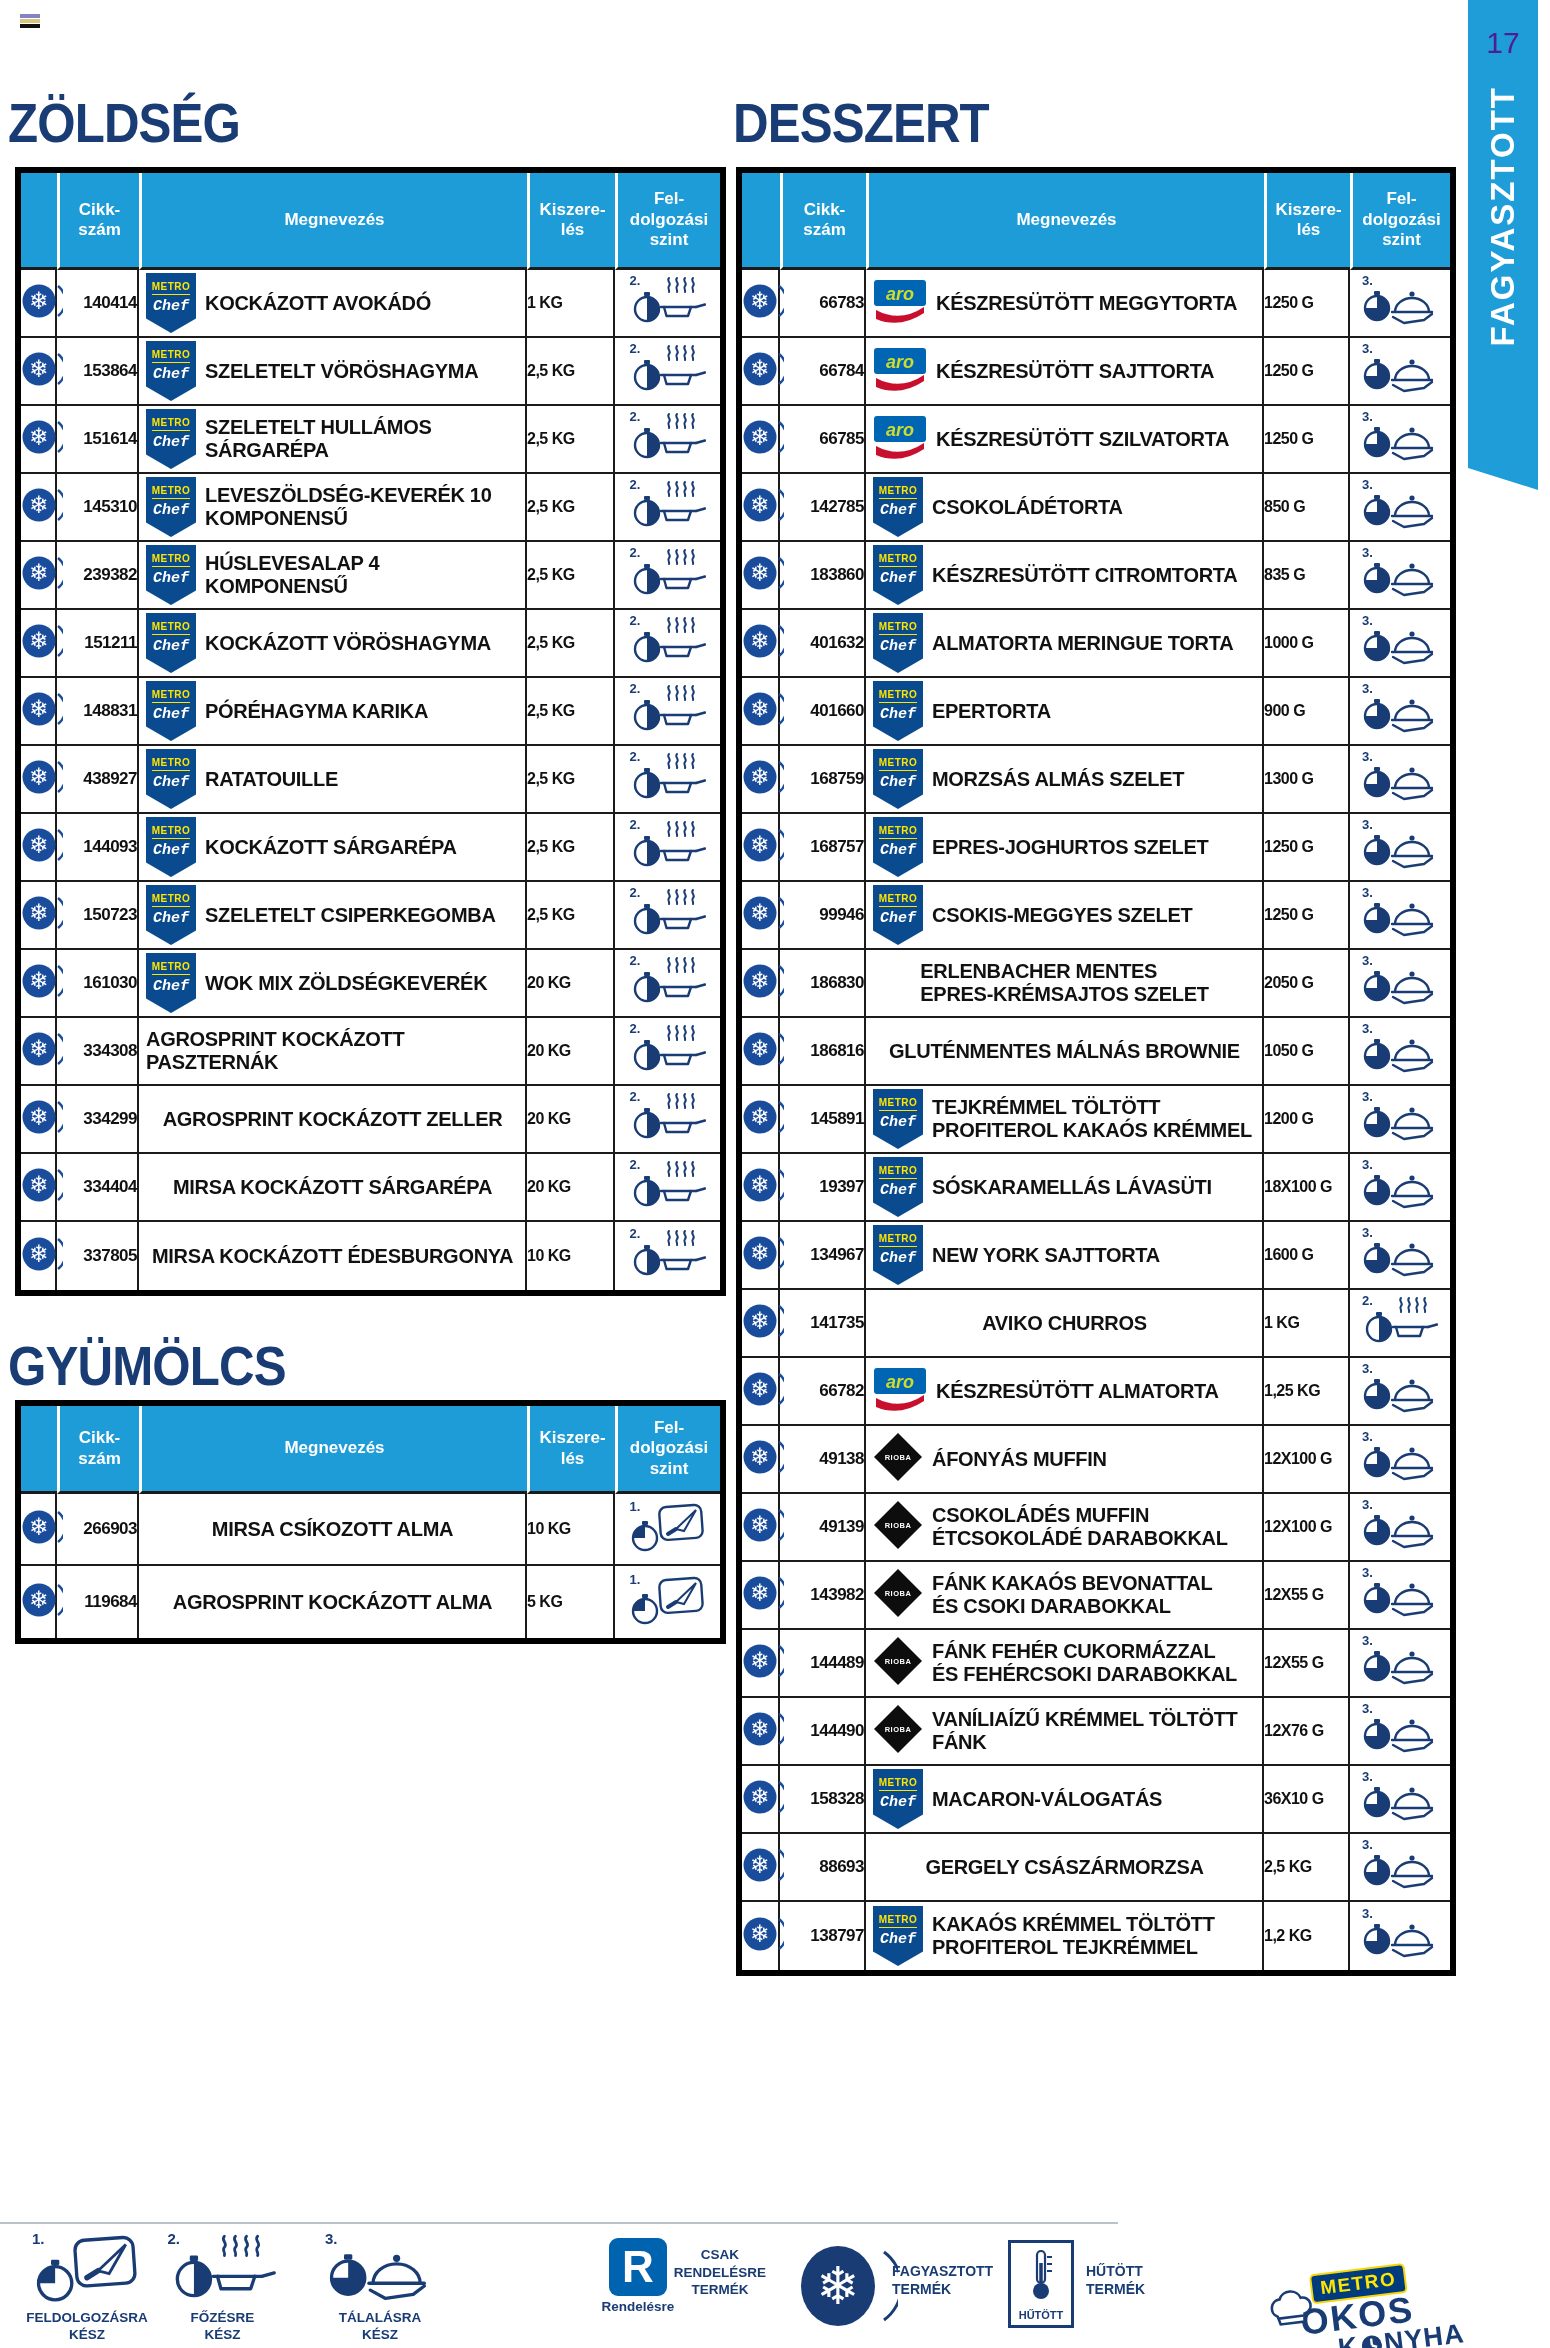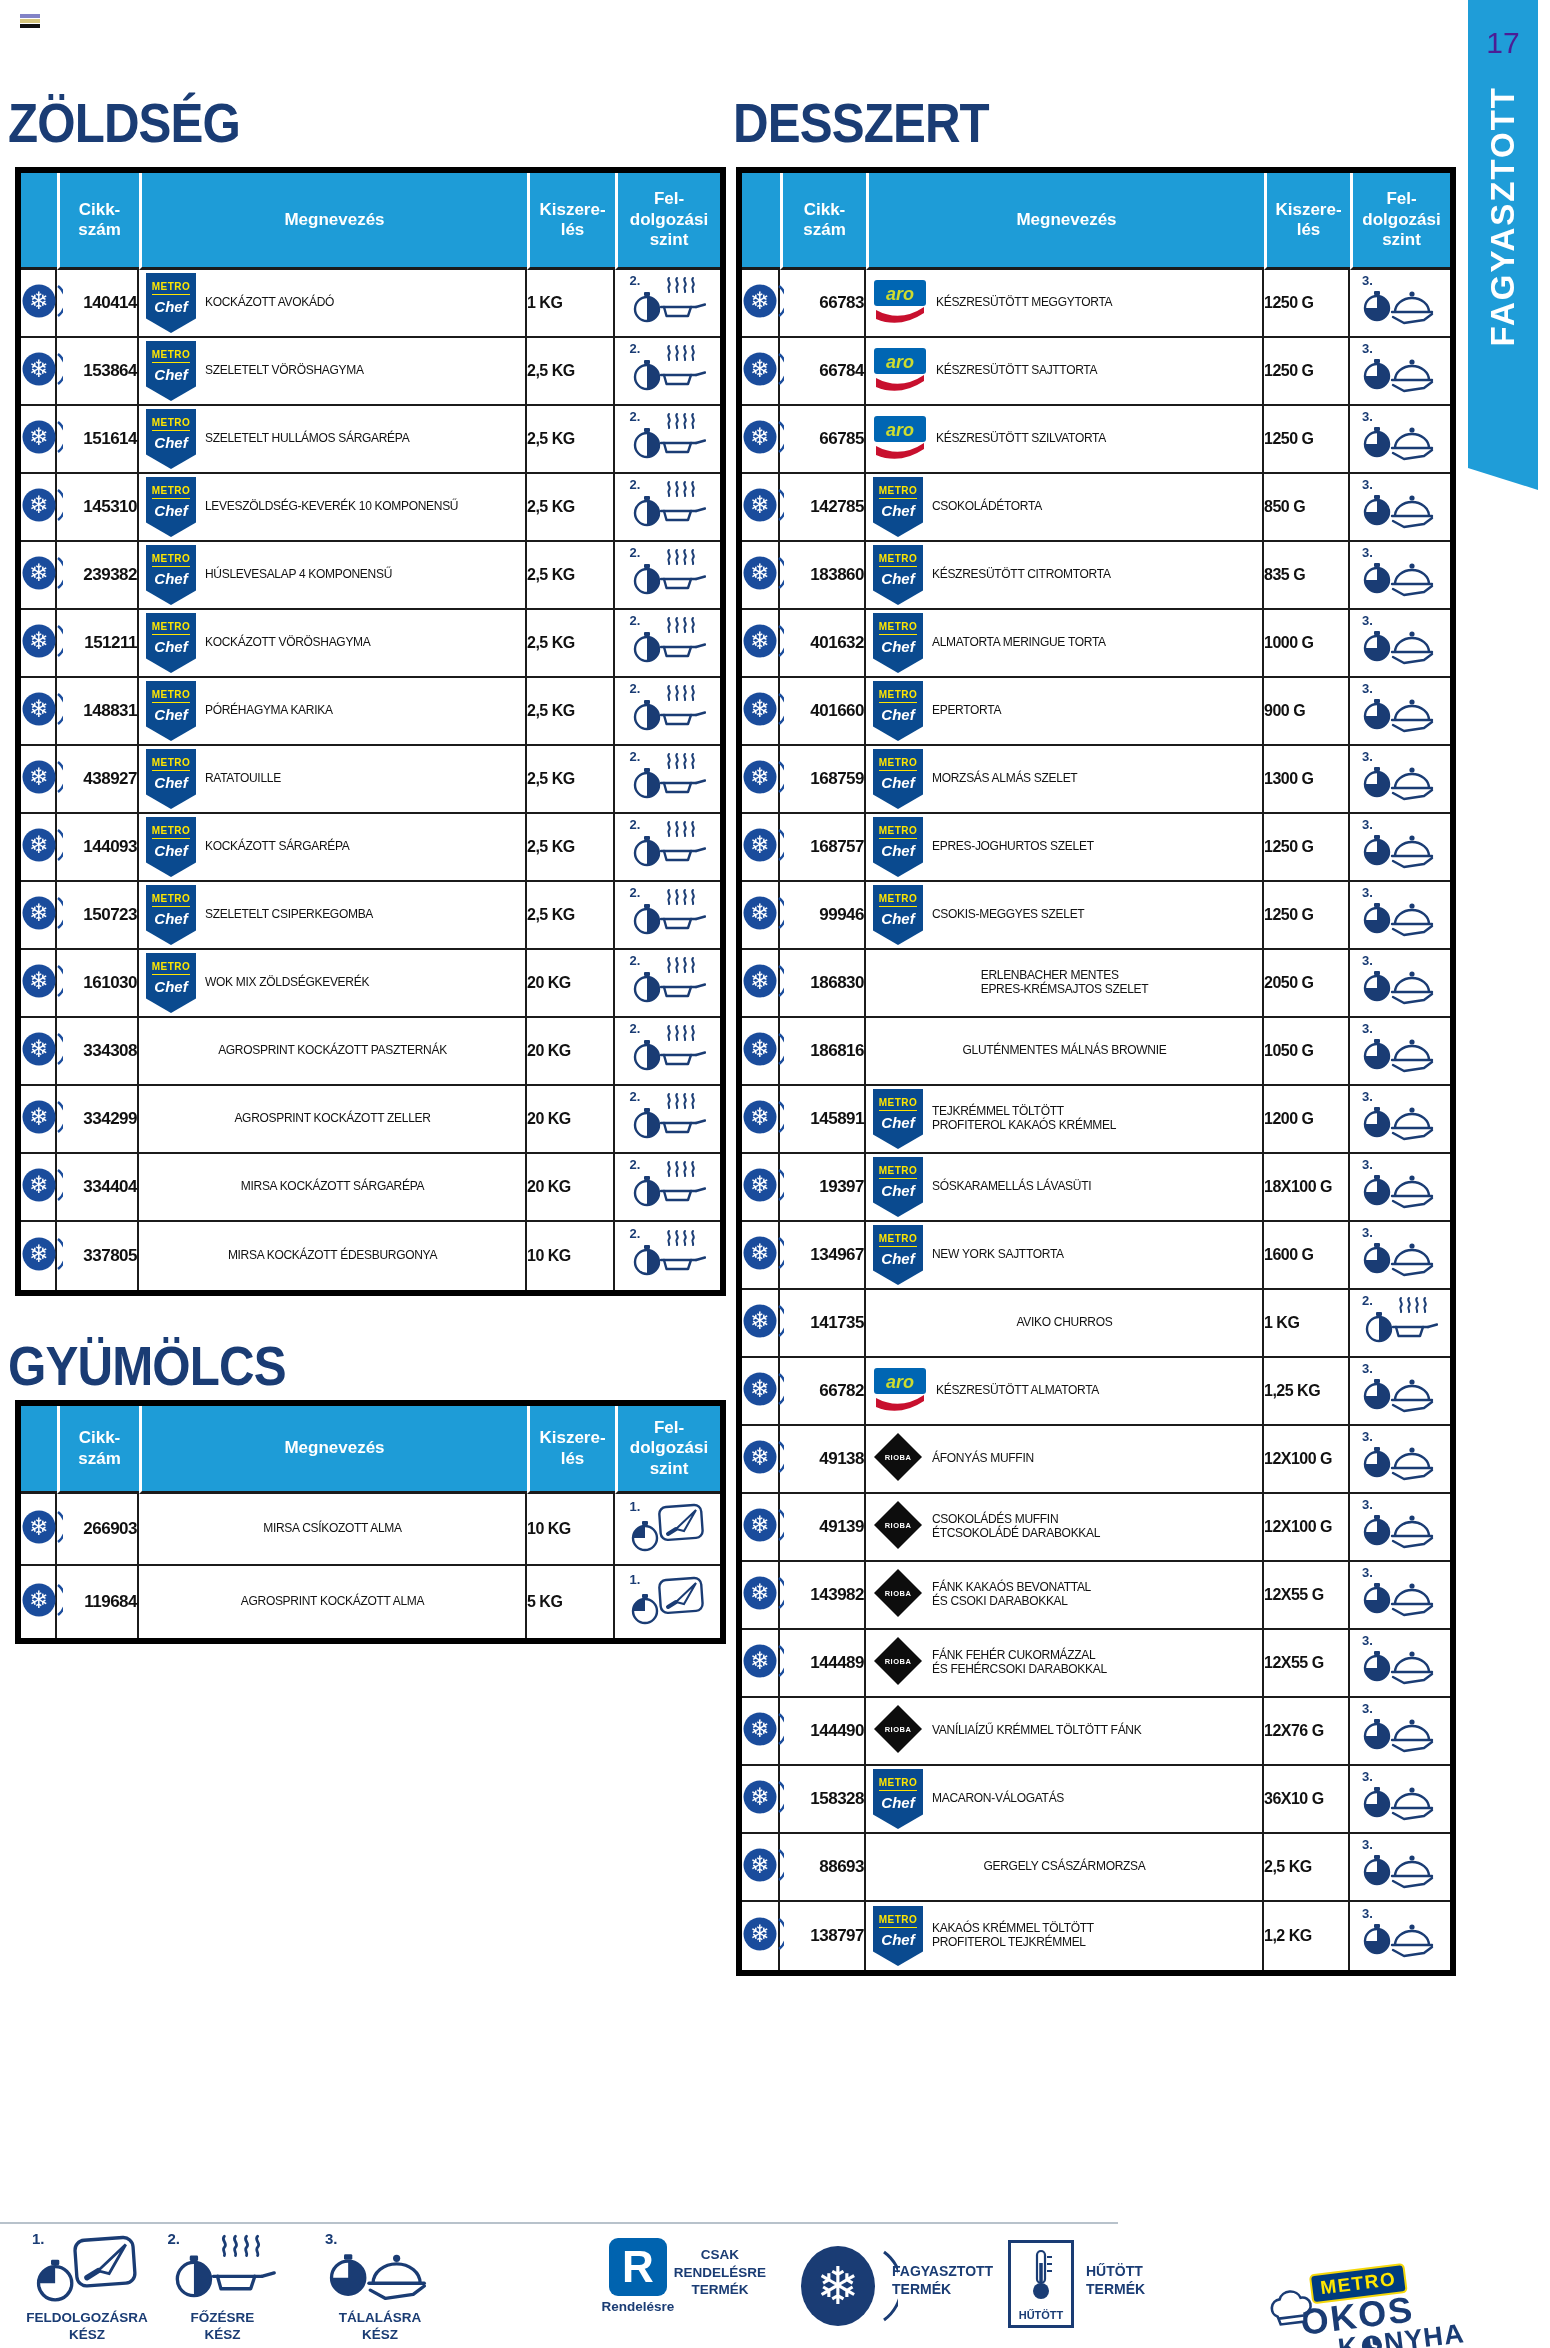--- a/index.html
+++ b/index.html
@@ -37,40 +37,40 @@
   .t-left thead tr, .t-right thead tr { height:97px; }
   .t-gy thead tr { height:88px; }
   .t-left tbody tr, .t-right tbody tr { height:68px; }
   .t-gy tbody tr { height:72px; }
 
   td.c-frost { text-align:center; padding:0; }
   td.c-num   { text-align:right; font-size:17px; font-weight:bold; letter-spacing:-0.5px; }
   td.c-name  { padding-left:7px; }
   td.c-name .cellwrap { display:flex; align-items:center; gap:9px; }
   td.c-name.center .cellwrap { justify-content:center; padding-right:6px; }
-  td.c-name .name { font-size:12px; font-weight:normal; letter-spacing:-0.3px;
+  td.c-name .name { font-size:20px; font-weight:bold; letter-spacing:-0.3px;
                     line-height:1.15; white-space:pre-line; }
   td.c-pack  { text-align:left; font-size:16px; font-weight:bold; letter-spacing:-0.5px; }
   td.c-level { text-align:center; }
 
   
   .frost-wrap { display:inline-block; position:relative; width:42px; height:40px; }
 
   
   .proc-icon { position:relative; display:inline-block; width:76px; height:52px; }
   .icon-num { position:absolute; top:-2px; left:0; font-size:13px; font-weight:bold; color:#1A3C74; }
   .proc-icon svg { position:absolute; left:0; top:0; }
 
   
   .brand-mc { flex:0 0 auto; width:50px; height:60px; background:#0A4A8F;
     clip-path:polygon(0 0,100% 0,100% 76%,50% 100%,0 76%);
     display:flex; flex-direction:column; align-items:center; }
   .brand-mc .bm-metro { color:#FFE600; font-size:10px; font-weight:bold; letter-spacing:.5px;
     margin-top:8px; border-bottom:1px solid #FFE600; padding-bottom:2px; }
-  .brand-mc .bm-chef { color:#fff; font-family:Liberation Sans, sans-serif; font-style:italic;
+  .brand-mc .bm-chef { color:#fff; font-family:Liberation Mono, monospace; font-style:italic;
     font-weight:bold; font-size:15px; margin-top:3px; }
   .brand-aro, .brand-rioba { flex:0 0 auto; }
 
   
   .ribbon { position:absolute; left:1468px; top:0; width:70px; height:490px; background:#1F9DD8;
     clip-path:polygon(0 0,100% 0,100% 100%,0 95.5%); }
   .page-num { text-align:center; color:#4c1d95; font-size:30px; font-weight:normal; padding-top:26px; }
   .ribbon-label { position:absolute; top:86px; left:50%;
     writing-mode:vertical-rl; transform:translateX(-50%) rotate(180deg);
     color:#fff; font-size:33px; font-weight:bold; letter-spacing:2px; white-space:nowrap; }

